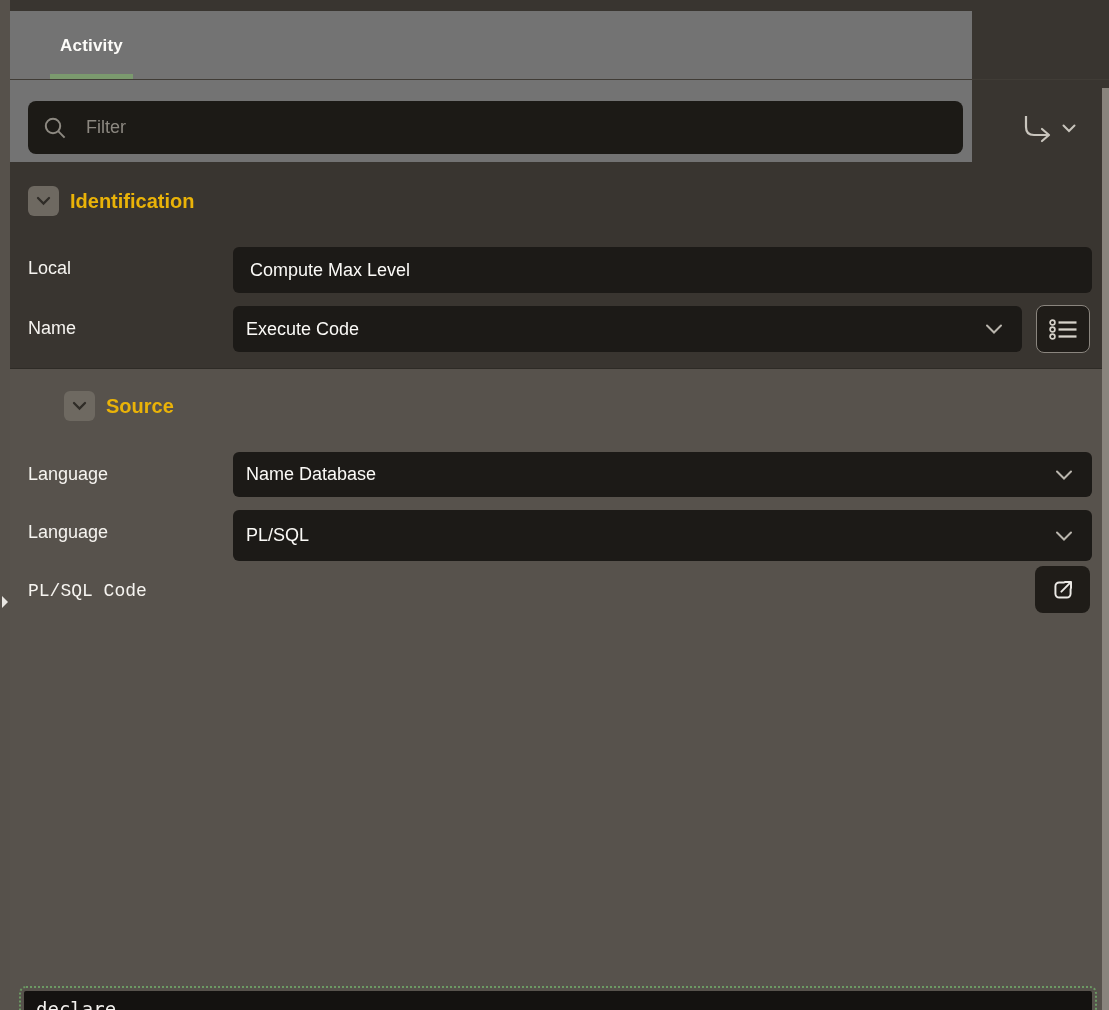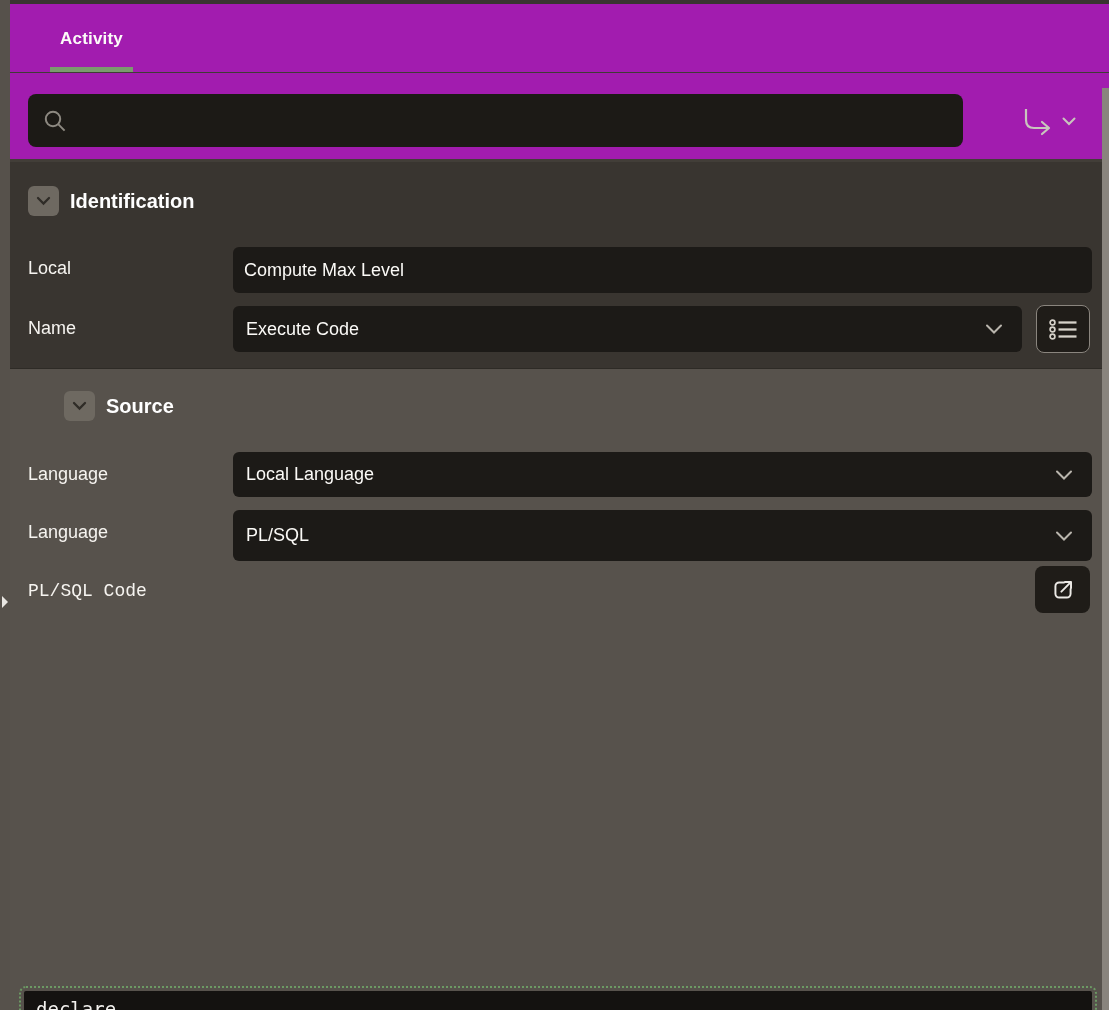--- a/index.html
+++ b/index.html
@@ -11,21 +11,21 @@
   .left-splitter { position:absolute; left:0; top:0; width:10px; height:1010px; background:#56514b; }
   .splitter-handle { position:absolute; left:2px; top:596px; width:0; height:0;
     border-left:6px solid #e9e7e3; border-top:6px solid transparent; border-bottom:6px solid transparent; cursor:pointer; }
 
   .main { position:absolute; left:10px; top:0; width:1099px; height:1010px; }
 
   
   .right-gutter { position:absolute; right:0; top:88px; width:7px; height:922px; background:#89847d; }
 
   
-  .header-area { position:absolute; left:0; top:4px; width:1099px; height:157px; background:#a21caf; }
+  .header-area { position:absolute; left:0; top:11px; width:962px; height:157px; background:#737373; }
   .header-sep { position:absolute; left:0; top:157px; width:1099px; height:5px; background:#423e38; }
   .tabbar { position:absolute; left:0; top:0; width:1099px; height:69px; border-bottom:1px solid #403c36; }
   .tab { position:absolute; left:40px; top:0; height:69px; padding:0 10px; display:flex; align-items:center; cursor:pointer; }
   .tab-label { color:#fcfbf8; font-size:17px; font-weight:600; letter-spacing:.2px; }
   .tab-underline { position:absolute; left:0; bottom:1px; width:100%; height:5px; background:#7b9a6e; }
 
   .filter-box { position:absolute; left:18px; top:90px; width:935px; height:53px; background:#1c1a16;
     border-radius:8px; display:flex; align-items:center; padding:0 14px; }
   .filter-box svg { flex:0 0 auto; }
   .filter-input { flex:1; margin-left:18px; background:transparent; border:none; outline:none;
@@ -34,26 +34,26 @@
   .goto-btn { position:absolute; left:998px; top:96px; width:78px; height:42px; background:transparent; border:none;
     display:flex; align-items:center; justify-content:center; gap:7px; cursor:pointer; }
 
   
   .section-ident { position:absolute; left:0; top:162px; width:1099px; height:206px; background:#393530; }
   .section-source { position:absolute; left:0; top:368px; width:1099px; height:642px; background:#57524c; border-top:1px solid #2e2b26; }
 
   .sec-header { position:absolute; left:18px; display:flex; align-items:center; gap:11px; }
   .collapse-btn { width:31px; height:30px; background:#6e6961; border:none; border-radius:6px;
     display:flex; align-items:center; justify-content:center; cursor:pointer; }
-  .sec-title { color:#ffffff; font-size:20px; font-weight:700; }
+  .sec-title { color:#eab308; font-size:20px; font-weight:700; }
 
   .field-label { position:absolute; left:18px; color:#f6f4f0; font-size:18px; }
 
   .text-input { position:absolute; left:223px; background:#1c1a17; border:none; border-radius:6px;
-    color:#fbfaf7; font-size:18px; padding:0 11px; font-family:"Liberation Sans", sans-serif; outline:none; }
+    color:#fbfaf7; font-size:18px; padding:0 17px; font-family:"Liberation Sans", sans-serif; outline:none; }
   .select { position:absolute; left:223px; background:#1c1a17; border-radius:6px; display:flex; align-items:center;
     padding:0 13px; color:#fbfaf7; font-size:18px; cursor:pointer;text-align:center; }
   .select .chev { position:absolute; right:19px; top:50%; transform:translateY(-50%); }
 
   .icon-btn { position:absolute; background:#1f1c18; border:none; border-radius:8px;
     display:flex; align-items:center; justify-content:center; cursor:pointer; }
   .list-btn { left:1026px; top:305px; width:54px; height:48px; border:1.5px solid #8a857e; }
   .expand-btn { left:1025px; top:565px; width:55px; height:47px; }
 
   
@@ -80,20 +80,21 @@
           <span class="tab-label">Activity</span>
           <span class="tab-underline"></span>
         </div>
       </div>
 
       <div class="filter-box">
         <svg width="26" height="26" viewBox="0 0 26 26" fill="none">
           <circle cx="11" cy="11" r="7.2" stroke="#8d8981" stroke-width="2"></circle>
           <line x1="16.4" y1="16.4" x2="22.6" y2="22.6" stroke="#8d8981" stroke-width="2"></line>
         </svg>
+        <input class="filter-input" type="text" placeholder="Filter" style="">
       </div>
 
       <button class="goto-btn">
         <svg width="36" height="30" viewBox="0 0 36 30" fill="none">
           <path d="M7 3 V14 Q7 22 15 22 H29" stroke="#c9c5bd" stroke-width="2.2" fill="none" stroke-linejoin="round"></path>
           <path d="M23 16 L30 22 L23 28" stroke="#c9c5bd" stroke-width="2.2" fill="none" stroke-linejoin="round" stroke-linecap="round"></path>
         </svg>
         <svg width="14" height="9" viewBox="0 0 14 9" fill="none">
           <path d="M1.5 1.5 L7 7 L12.5 1.5" stroke="#c9c5bd" stroke-width="2" fill="none" stroke-linecap="round"></path>
         </svg>
@@ -138,21 +139,21 @@
         <button class="collapse-btn">
           <svg width="15" height="10" viewBox="0 0 15 10" fill="none">
             <path d="M2 2 L7.5 7.5 L13 2" stroke="#2f2c27" stroke-width="2.3" fill="none" stroke-linecap="round"></path>
           </svg>
         </button>
         <span class="sec-title">Source</span>
       </div>
 
       <label class="field-label" style="top:95px;">Language</label>
       <div class="select" style="top:83px; width:859px; height:45px;">
-        <span>Local Language</span>
+        <span>Name Database</span>
         <svg class="chev" width="18" height="11" viewBox="0 0 18 11" fill="none">
           <path d="M2 2 L9 9 L16 2" stroke="#b9b5ad" stroke-width="2" fill="none" stroke-linecap="round"></path>
         </svg>
       </div>
 
       <label class="field-label" style="top:153px;">Language</label>
       <div class="select" style="top:141px; width:859px; height:51px;">
         <span>PL/SQL</span>
         <svg class="chev" width="18" height="11" viewBox="0 0 18 11" fill="none">
           <path d="M2 2 L9 9 L16 2" stroke="#b9b5ad" stroke-width="2" fill="none" stroke-linecap="round"></path>

